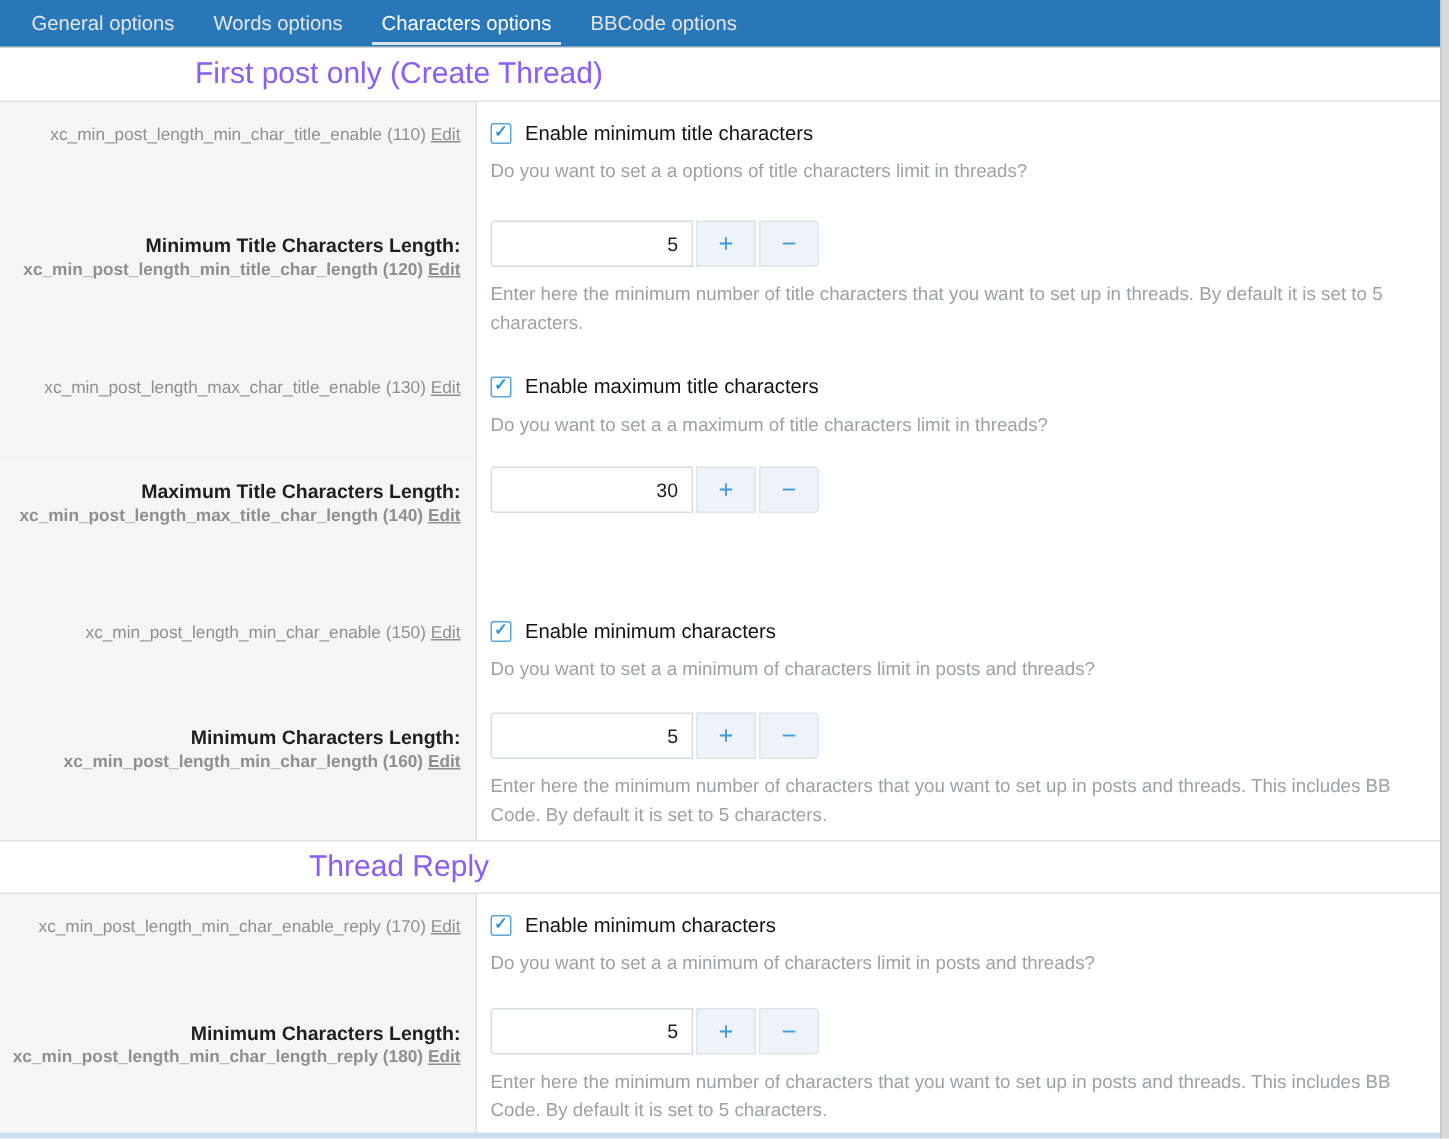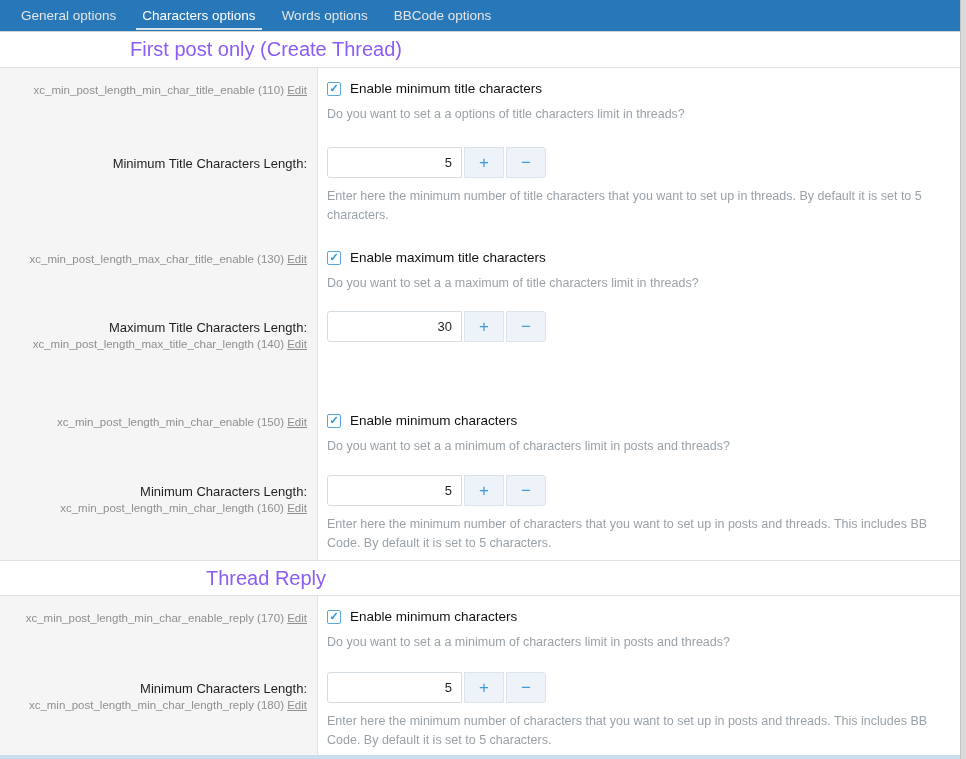--- a/index.html
+++ b/index.html
@@ -41,21 +41,21 @@
   
   .row { display:flex; width:100%; }
   .cell-label {
     width:318px; min-width:318px; background:#f5f5f5;
     border-right:1px solid #e2e2e2; text-align:right;
     padding-right:10px;
   }
   .cell-control { flex:1; padding-left:9px; padding-right:10px; }
   .row-checkbox .cell-label   { padding-top:14px; }
   .row-checkbox .cell-control { padding-top:13px; }
-  .row-spinner .cell-label    { padding-top:10px; }
+  .row-spinner .cell-label    { padding-top:10px;font-weight:bold; }
   .row-spinner .cell-control  { padding-top:2px; }
   .main-label { color:#1f1f1f; font-size:13px; line-height:17px; }
   .sub-label  { color:#8f8f8f; font-size:11.5px; line-height:16px; white-space:nowrap; }
   .edit-link  { color:#8f8f8f; text-decoration:underline; cursor:pointer; }
   
   .cb-line { display:flex; align-items:center; }
   .checkbox {
     width:14px; height:14px; border:1px solid #5ba6da; background:#fdfeff;
     border-radius:2px; display:flex; align-items:center; justify-content:center;
     cursor:pointer; flex:none;
@@ -87,26 +87,26 @@
   }
 </style>
 </head>
 <body>
 
 <div class="tabbar" id="tabbar">
   <div class="tab">
     <span>General options</span>
   </div>
 
+  <div class="tab">
+    <span>Words options</span>
+  </div>
+
   <div class="tab active">
     <span>Characters options</span>
-  </div>
-
-  <div class="tab">
-    <span>Words options</span>
   </div>
 
   <div class="tab">
     <span>BBCode options</span>
   </div>
 </div>
 <div class="content" id="content">
   <div class="section-header">
     <div class="section-title-wrap">
       <span class="section-title">First post only (Create Thread)</span>
@@ -127,20 +127,24 @@
         </span>
         <span class="cb-label">Enable minimum title characters</span>
       </label>
       <div class="desc">Do you want to set a a options of title characters limit in threads?</div>
     </div>
   </div>
 
   <div class="row row-spinner" style="height: 92px;">
     <div class="cell-label">
       <div class="main-label">Minimum Title Characters Length:</div>
+      <div class="sub-label">
+        <span class="opt-id">xc_min_post_length_min_title_char_length (120)</span>
+        <a class="edit-link">Edit</a>
+      </div>
     </div>
     <div class="cell-control">
       <div class="spinner">
         <input class="spin-input" type="text" value="5" style="">
         <button class="spin-btn plus">+</button>
         <button class="spin-btn minus">−</button>
       </div>
       <div class="desc">Enter here the minimum number of title characters that you want to set up in threads. By default it is set to 5 characters.</div>
     </div>
   </div>

